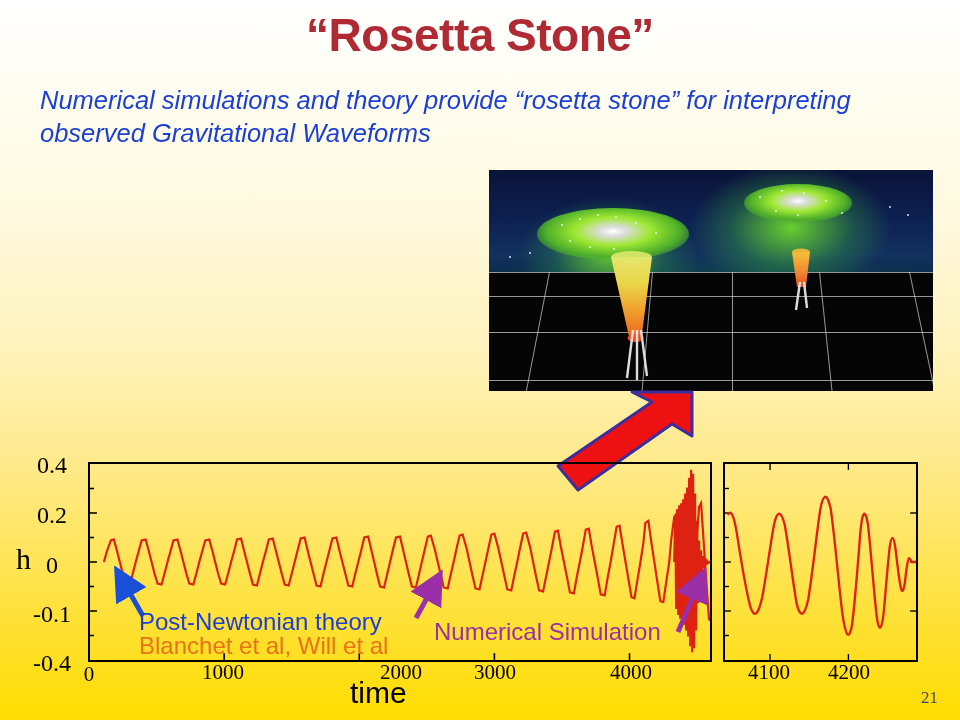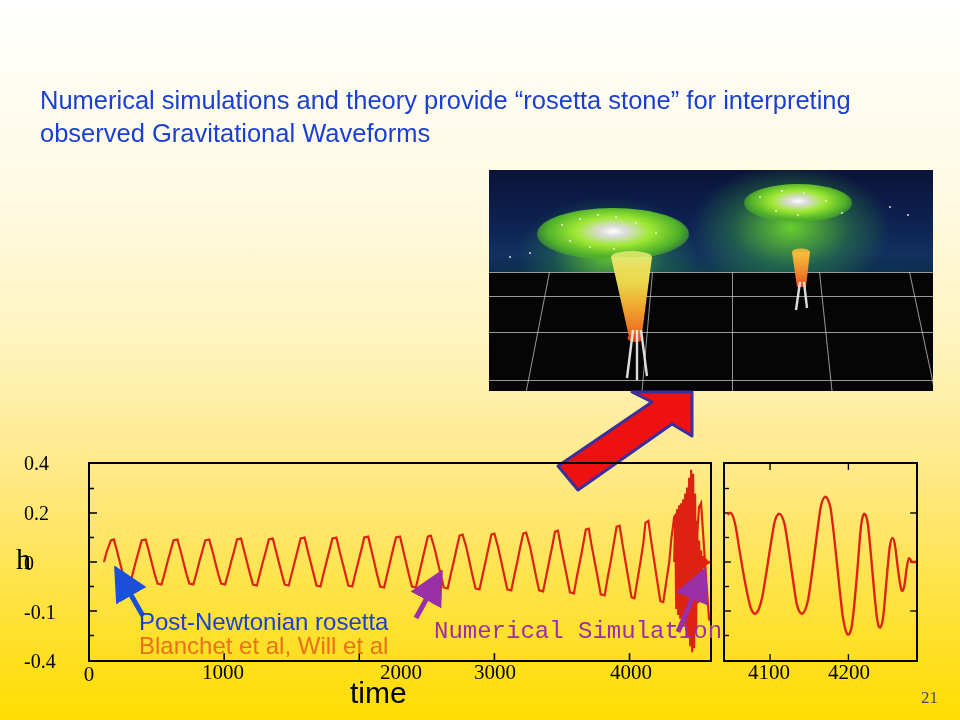--- a/index.html
+++ b/index.html
@@ -44,20 +44,21 @@
   
   #subtitle {
     position: absolute;
     left: 40px;
     top: 84px;
     width: 880px;
     font-family: "Liberation Sans", sans-serif;
     font-size: 25.5px;
     line-height: 1.28;
     color: #1a3fd4;
+    font-style: italic;
   }
 
   
   #sim-image {
     position: absolute;
     left: 489px;
     top: 170px;
     width: 444px;
     height: 221px;
     overflow: hidden;
@@ -121,22 +122,22 @@
   .panel svg { display: block; width: 100%; height: 100%; }
 
   
   .axis-label, .tick {
     position: absolute;
     font-family: "Liberation Serif", serif;
     color: #000;
     white-space: nowrap;
   }
   .tick-y {
-    font-size: 20px;
-    text-align: left;
+    font-size: 24px;
+    text-align: center;
     width: 56px;
   }
   .tick-x {
     font-size: 21px;
     text-align: center;
     width: 90px;
   }
   #h-label {
     position: absolute;
     left: 16px;
@@ -170,21 +171,21 @@
     top: 632px;
     font-family: "Liberation Sans", sans-serif;
     font-size: 24px;
     color: #e8721a;
     white-space: nowrap;
   }
   #label-numsim {
     position: absolute;
     left: 434px;
     top: 618px;
-    font-family: Liberation Mono, monospace;
+    font-family: Liberation Sans, sans-serif;
     font-size: 24px;
     color: #9b2fa8;
     white-space: nowrap;
   }
 
   #arrow-pn, #arrow-ns1, #arrow-ns2 {
     position: absolute;
   }
 
   
@@ -196,20 +197,21 @@
     font-size: 17px;
     color: #3d4a5c;
     margin-left: 48px;
   }
 </style>
 </head>
 <body>
 
 <div id="slide">
 
+  <div id="title">“Rosetta Stone”</div>
 
   <div id="subtitle">Numerical simulations and theory provide “rosetta stone” for interpreting observed Gravitational Waveforms</div>
 
   <div id="sim-image">
     <div class="sim-sky"></div>
     <div class="sim-ground">
 
       <div class="grid-line" style="left:0;  top:0px;   width:100%; height:1px;"></div>
       <div class="grid-line" style="left:0;  top:24px;  width:100%; height:1px;"></div>
       <div class="grid-line" style="left:0;  top:60px;  width:100%; height:1px;"></div>
@@ -417,19 +419,19 @@
 
   <svg id="arrow-ns2" style="left:672px; top:566px; width:40px; height:70px;" viewBox="0 0 40 70">
     <defs>
       <marker id="purplehead2" markerWidth="7" markerHeight="7" refX="5" refY="3.5" orient="auto">
         <polygon points="0,0 7,3.5 0,7" fill="#9b2fa8"></polygon>
       </marker>
     </defs>
     <line x1="6" y1="66" x2="30" y2="10" stroke="#9b2fa8" stroke-width="5" marker-end="url(#purplehead2)"></line>
   </svg>
 
-  <div id="label-pn">Post-Newtonian rosetta</div>
+  <div id="label-pn">Post-Newtonian theory</div>
   <div id="label-refs">Blanchet et al, Will et al</div>
   <div id="label-numsim">Numerical Simulation</div>
 
   <div id="page-number">21</div>
 
 </div>
 
 </body></html>

